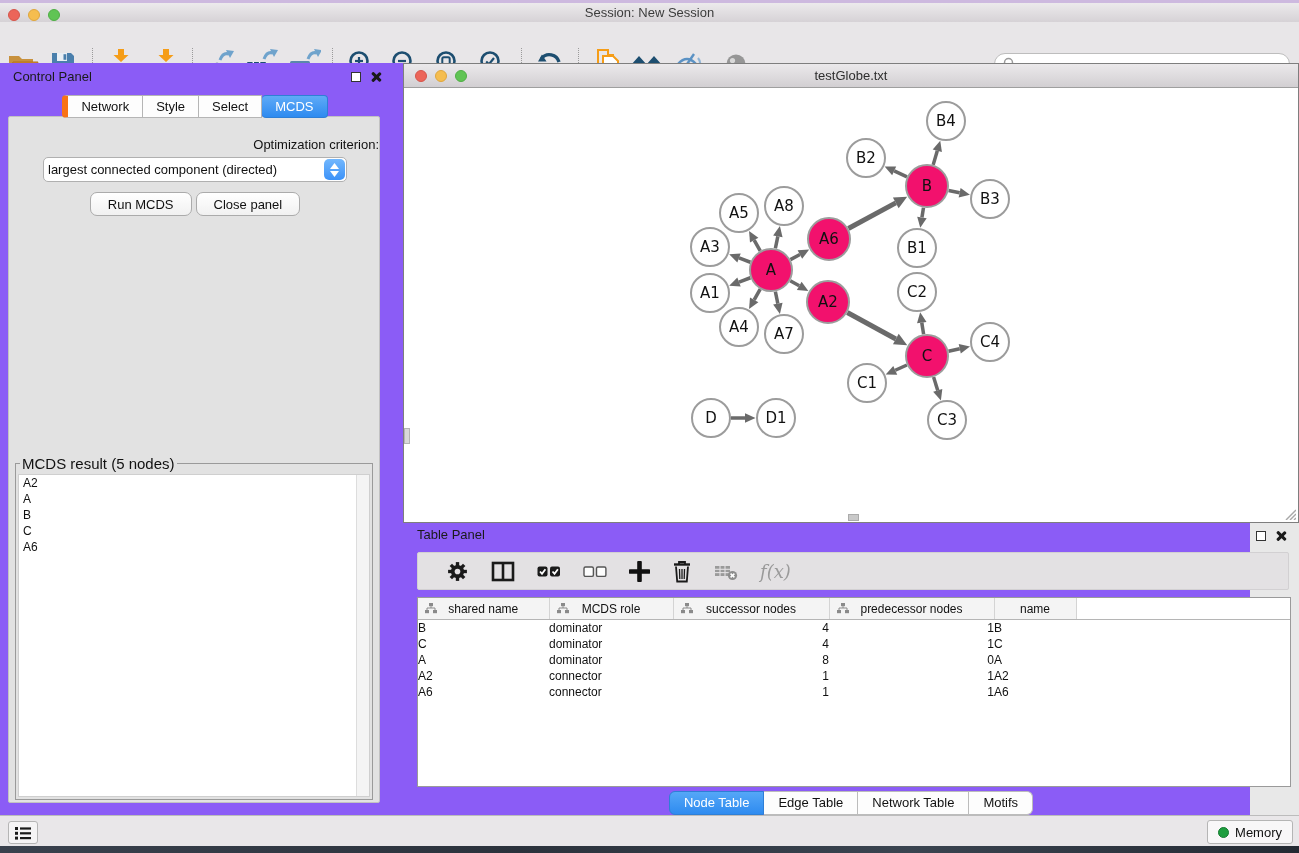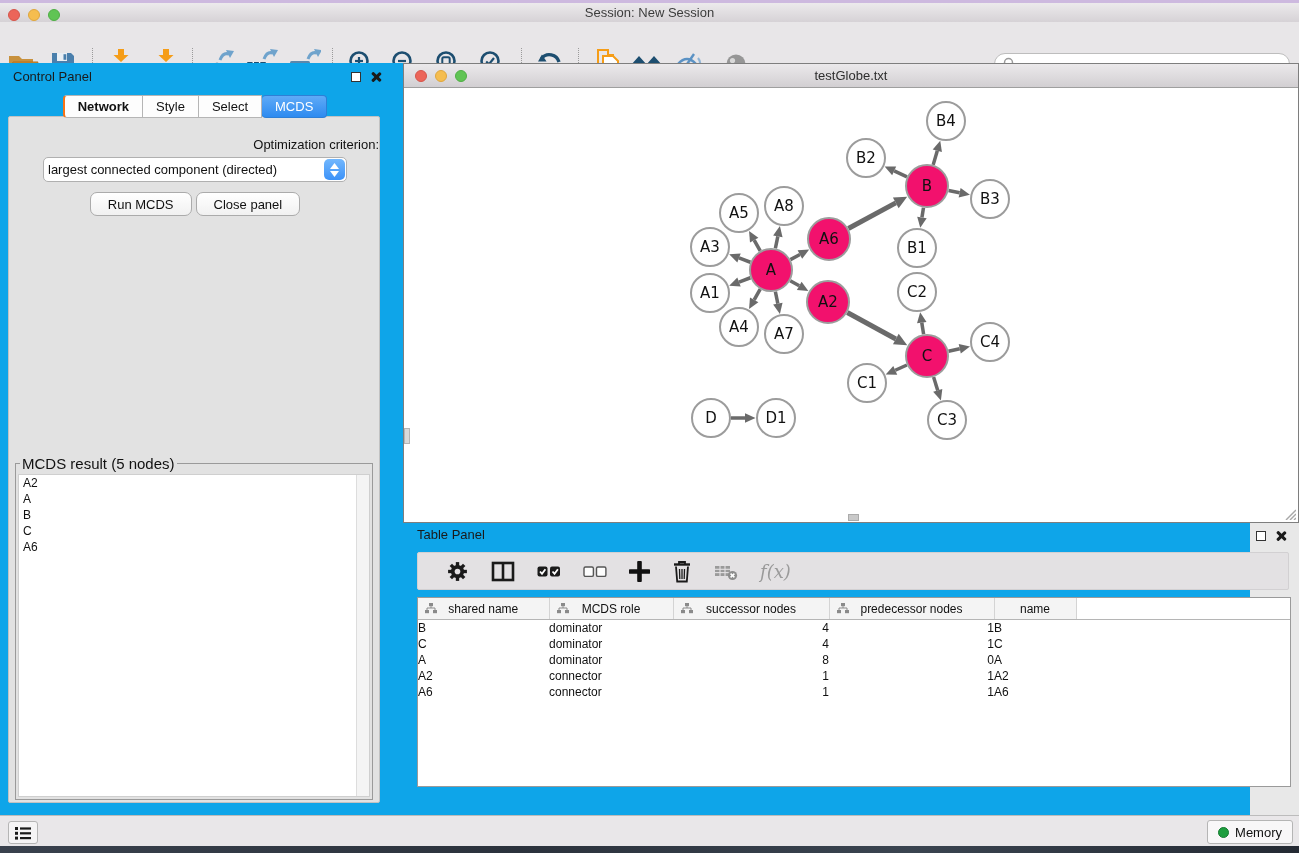--- a/index.html
+++ b/index.html
@@ -14,35 +14,35 @@
   .light.red{background:#ec6559;border:1px solid #d5554b;box-sizing:border-box;}
   .light.yellow{background:#f5bd4f;border:1px solid #dfa63d;box-sizing:border-box;}
   .light.green{background:#60c454;border:1px solid #4fae45;box-sizing:border-box;}
   #main-lights{left:8px;top:6px;}
   #toolbar{left:0;top:22px;width:1299px;height:42px;background:#e8e6e8;border-bottom:1px solid #b3b3b3;box-sizing:border-box;}
   .tb-btn{position:absolute;top:23px;width:38px;height:38px;display:flex;align-items:center;justify-content:center;background:transparent;border:none;padding:0;cursor:default;}
   .tb-sep{position:absolute;top:26px;height:31px;border-left:1px dotted #9a9a9a;}
   #search-box{position:absolute;right:9px;top:31px;width:296px;height:22px;background:#fff;border:1px solid #bdbdbd;border-radius:11px;display:flex;align-items:center;padding:0 8px;box-sizing:border-box;}
   #search-box input{flex:1;border:none;outline:none;font-size:13px;background:transparent;margin-left:5px;font-family:inherit;}
   
-  #main{left:0;top:63px;width:1250px;height:752px;background:#0ea5e9;}
+  #main{left:0;top:63px;width:1250px;height:752px;background:#8b5cf6;}
   
   #control-panel{left:0;top:0;width:390px;height:752px;}
   #cp-header{left:0;top:6px;width:390px;height:20px;}
   #cp-title{left:13px;top:0;font-size:13px;color:#1a1a1a;}
   .panel-icons{display:flex;gap:9px;align-items:center;}
   #cp-icons{right:8px;top:2px;}
   .float-ico{width:10px;height:10px;border:1.6px solid #333;box-sizing:border-box;background:#fff;}
   .close-ico{width:12px;height:12px;position:relative;}
   .close-ico:before,.close-ico:after{content:"";position:absolute;left:5px;top:0;width:2.6px;height:12px;background:#1a1a1a;border-radius:1px;}
   .close-ico:before{transform:rotate(45deg);}
   .close-ico:after{transform:rotate(-45deg);}
   #cp-tabs{left:0;top:32px;width:390px;display:flex;justify-content:center;}
   .ctab{height:21px;line-height:21px;padding:0 13px;font-size:13px;background:#fdfdfd;border:1px solid #b5b5b5;border-left:none;color:#111;position:relative;z-index:3;}
-  .ctab:first-child{border-left:2px solid #f97316;border-radius:4px 0 0 4px;font-weight:bold;}
+  .ctab:first-child{border-left:6px solid #f97316;border-radius:4px 0 0 4px;}
   .ctab:last-child{border-radius:0 4px 4px 0;}
   .ctab.sel{background:linear-gradient(#5faaf7,#2e8bf0);color:#fff;border-color:#2e7fd6;border-radius:4px;}
   #cp-body{left:8px;top:53px;width:372px;height:687px;background:#e2e2e2;border:1px solid #c2c2c2;border-radius:2px;box-sizing:border-box;z-index:1;}
   #criterion-label{left:0;top:20px;width:100%;text-align:right;font-size:13px;color:#111;}
   #criterion-select{left:34px;top:40px;width:304px;height:25px;background:#fff;border:1px solid #b0b0b0;border-radius:5px;box-sizing:border-box;display:flex;align-items:center;}
   #criterion-select .val{font-size:13px;color:#111;padding-left:4px;flex:1;white-space:nowrap;overflow:hidden;}
   .stepper{width:21px;height:21px;margin-right:1px;border-radius:5px;background:linear-gradient(#72b7fd,#3c92f8);display:flex;flex-direction:column;align-items:center;justify-content:center;gap:2px;}
   .stepper svg{display:block;}
   #cp-buttons{left:0;top:75px;width:372px;display:flex;justify-content:center;gap:4px;}
   .cp-btn{height:24px;padding:0 17px;font-size:13px;font-family:inherit;color:#111;background:linear-gradient(#ffffff,#f1f1f1);border:1px solid #ababab;border-radius:7px;}
@@ -606,20 +606,26 @@
               <td class="al">A6</td>
               <td class="al">connector</td>
               <td class="ar">1</td>
               <td class="ar">1</td>
               <td class="al">A6</td>
               <td></td>
             </tr>
           </tbody>
       </table>
     </div>
+    <div id="tp-tabs" class="abs">
+        <div class="ttab sel">Node Table</div>
+        <div class="ttab">Edge Table</div>
+        <div class="ttab">Network Table</div>
+        <div class="ttab">Motifs</div>
+      </div>
   </div>
 </div>
 
 <div id="statusbar" class="abs">
   <div id="list-button" class="abs">
     <svg width="16" height="14" viewBox="0 0 16 14">
       <g fill="#1a1a1a">
         <rect x="0" y="1" width="3" height="3"></rect>
           <rect x="0" y="5.8" width="3" height="3"></rect>
           <rect x="0" y="10.6" width="3" height="3"></rect>

